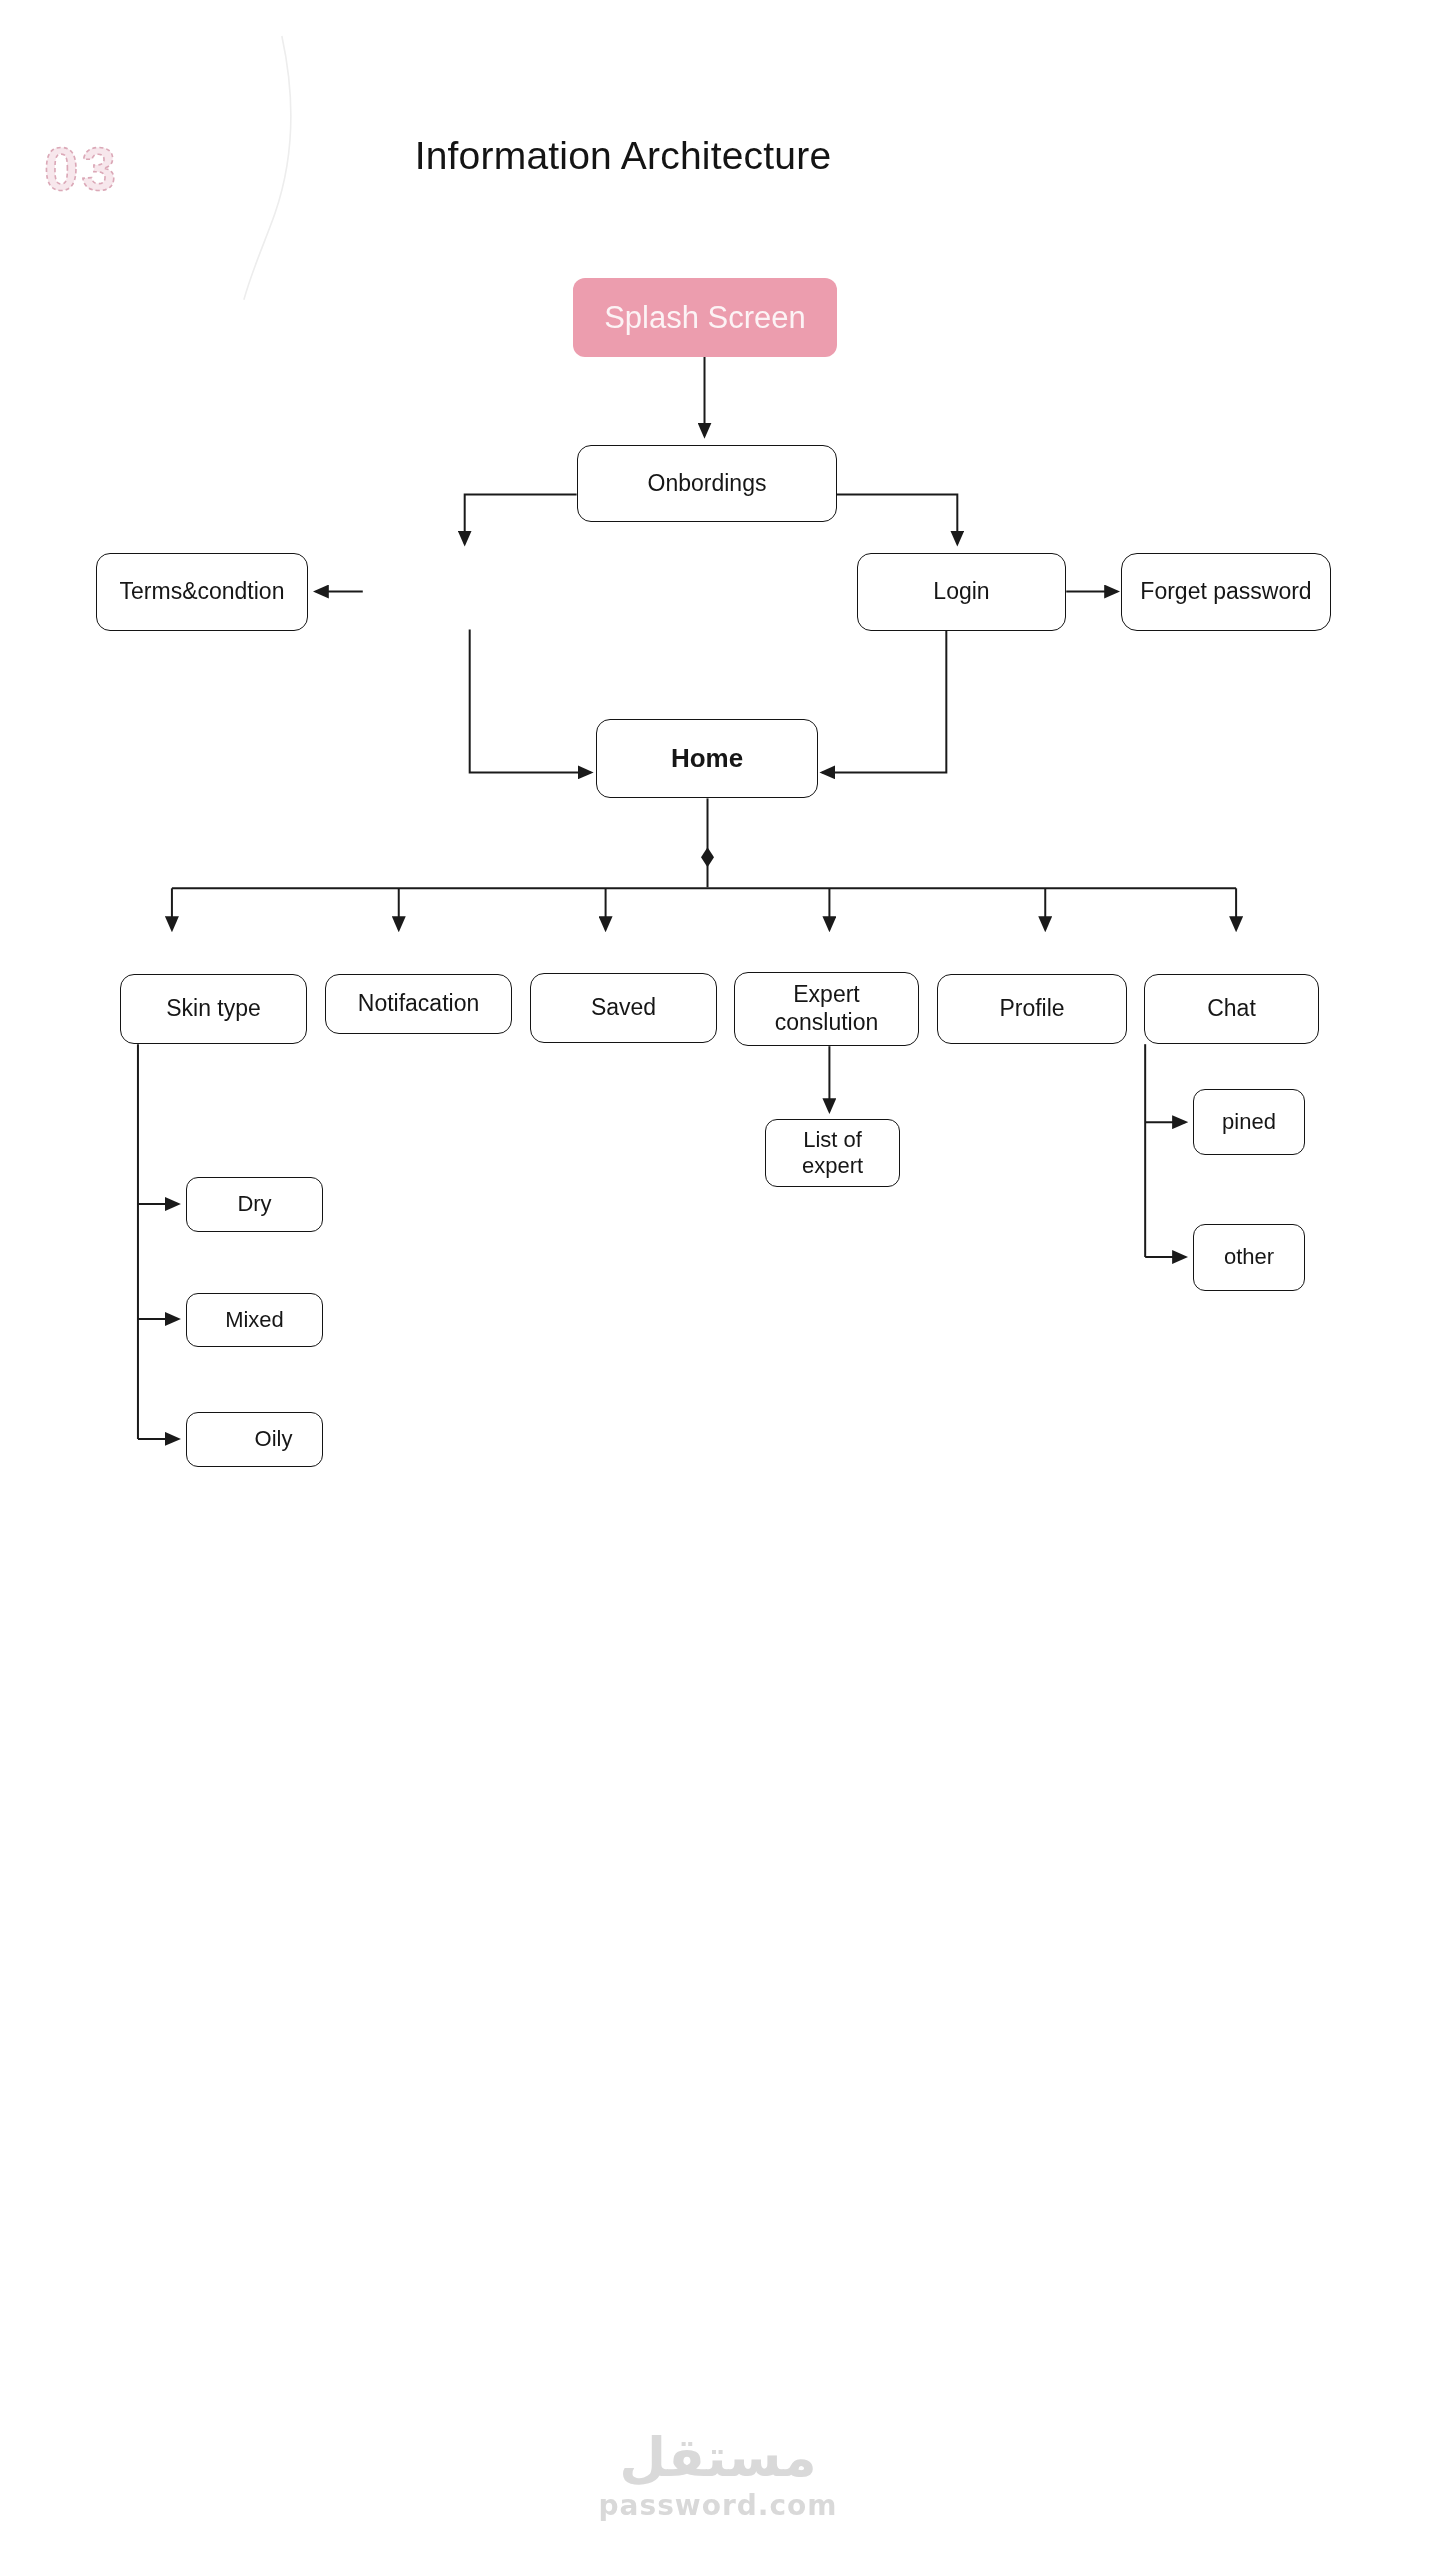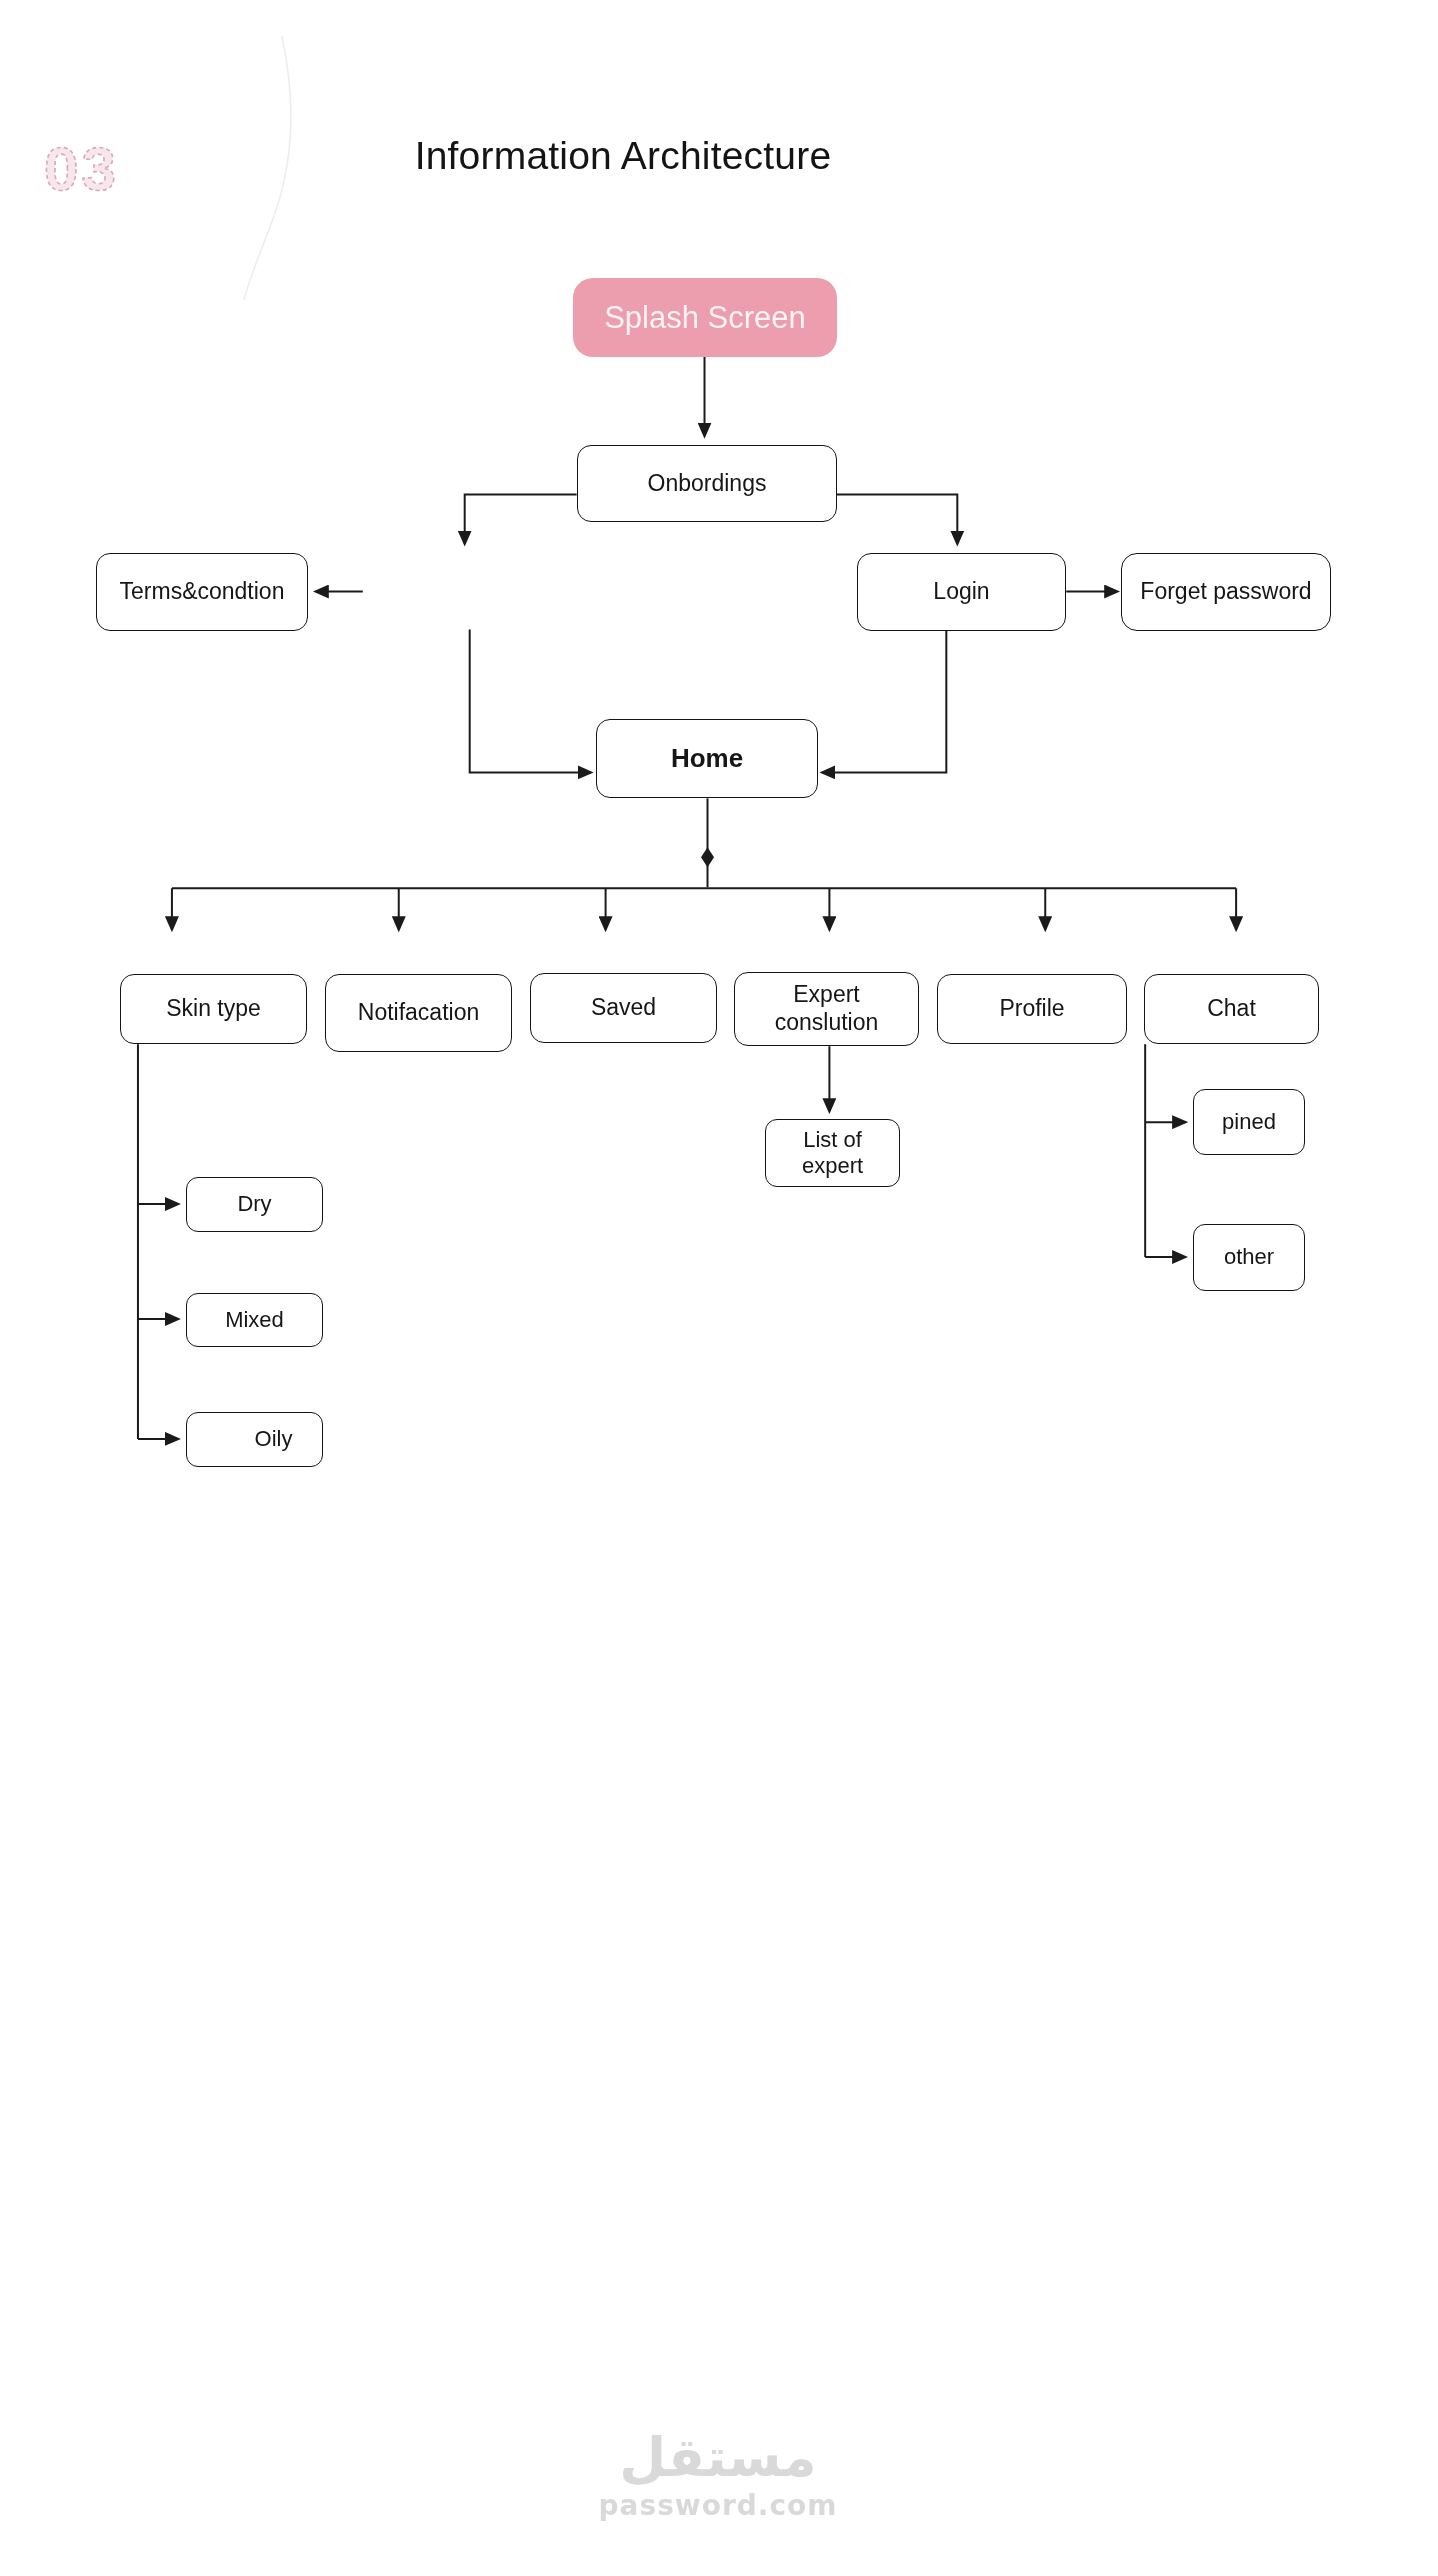--- a/index.html
+++ b/index.html
@@ -32,21 +32,21 @@
     background:#ffffff;
     font-size:23px;
     line-height:1.2;
     box-sizing:border-box;
     padding:2px 6px;
   }
   .node.small{border-radius:12px;font-size:22px;}
   .node.splash{
     background:var(--pink,#EC9DAE);
     border:none;
-    border-radius:20px;
+    border-radius:12px;
     color:var(--pink-text,#FCF3F5);
     font-size:31px;
   }
   .node.home{font-weight:bold;font-size:26px;}
   .watermark{
     position:absolute;
     left:718px;top:2428px;
     transform:translateX(-50%);
     text-align:center;
     color:var(--wm,#D9D9D9);
@@ -127,21 +127,21 @@
 
 
   <div class="node" style="left:857px;top:553px;width:209px;height:78px;">Login</div>
 
   <div class="node" style="left:1121px;top:553px;width:210px;height:78px;border-radius:16px;">Forget password</div>
 
   <div class="node home" style="left:596px;top:719px;width:222px;height:79px;">Home</div>
 
   <div class="node" style="left:120px;top:974px;width:187px;height:70px;">Skin type</div>
 
-  <div class="node" style="left:325px;top:974px;width:187px;height:78px;">Notifacation</div>
+  <div class="node" style="left:325px;top:974px;width:187px;height:60px;">Notifacation</div>
 
   <div class="node" style="left:530px;top:973px;width:187px;height:70px;">Saved</div>
 
   <div class="node" style="left:734px;top:972px;width:185px;height:74px;">Expert conslution</div>
 
   <div class="node" style="left:937px;top:974px;width:190px;height:70px;">Profile</div>
 
   <div class="node" style="left:1144px;top:974px;width:175px;height:70px;">Chat</div>
 
   <div class="node small" style="left:765px;top:1119px;width:135px;height:68px;">List of expert</div>

